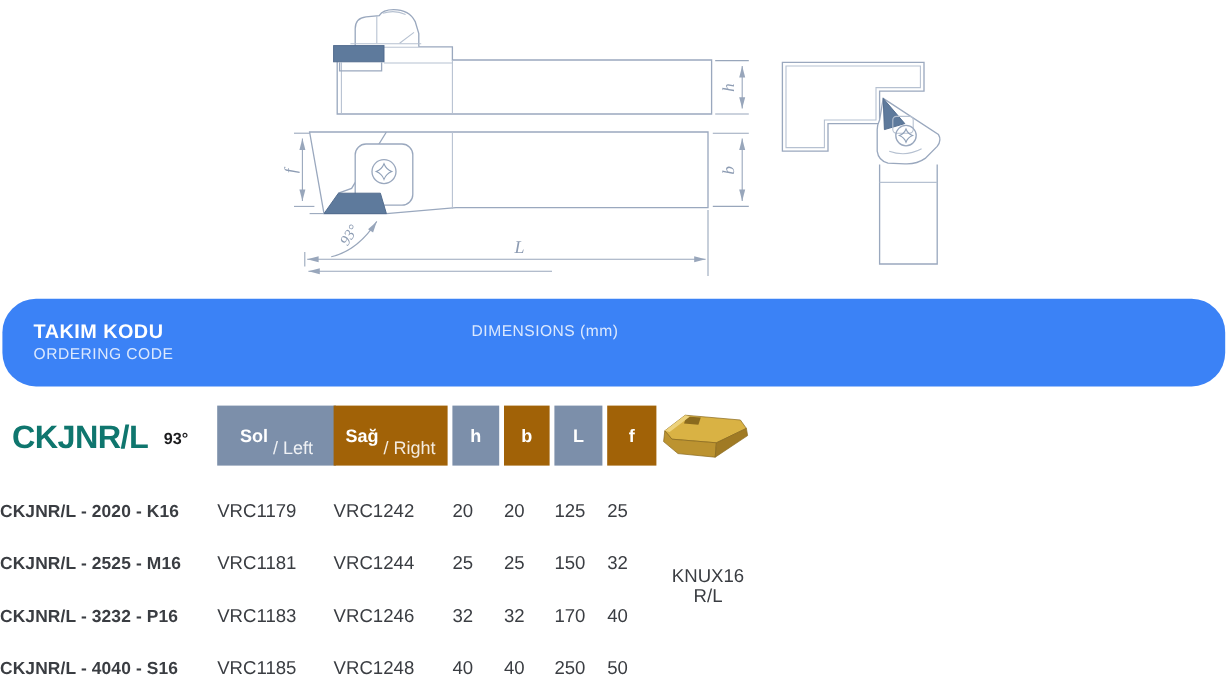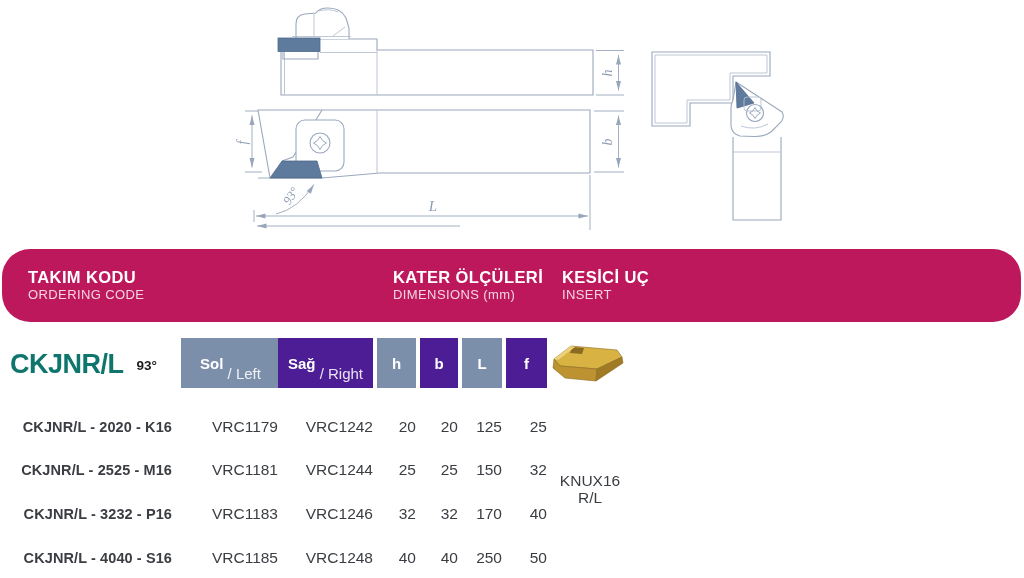--- a/index.html
+++ b/index.html
@@ -1,42 +1,42 @@
 <!DOCTYPE html>
 <html><head>
 <meta charset="utf-8">
 <style>
   html,body{margin:0;padding:0;background:#fff;}
   .page{position:relative;width:1024px;height:578px;background:#ffffff;overflow:hidden;
         font-family:"Liberation Sans",sans-serif;}
   .drawings{position:absolute;left:0;top:0;}
 
   
-  .band{position:absolute;left:2px;top:249px;width:1019px;height:73px;background:#be185d;border-radius:28px;}
+  .band{position:absolute;left:2px;top:249px;width:1019px;height:73px;background:#3b82f6;border-radius:28px;}
   .band-col{position:absolute;top:19px;color:#fff;}
   .band-col .tr{font-size:16.5px;font-weight:700;letter-spacing:.4px;line-height:19px;}
   .band-col .en{font-size:13px;font-weight:400;letter-spacing:.4px;line-height:16px;color:rgba(255,255,255,.82);}
 
   
   .series{position:absolute;left:10px;top:349px;width:170px;}
   .series .code{font-size:27px;font-weight:700;letter-spacing:-.5px;color:#0f766e;display:inline-block;}
   .series .angle{font-size:13.5px;font-weight:700;color:#1c1c1e;display:inline-block;margin-left:13px;position:relative;top:-3px;}
 
   
   .cell{position:absolute;top:338px;height:50px;display:flex;align-items:center;justify-content:center;
         color:#fff;font-size:15px;}
   .cell.dark{background:#7C8FAA;}
-  .cell.light{background:#4c1d95;}
+  .cell.light{background:#a16207;}
   .cell b{font-weight:700;}
   .cell .rest{font-weight:400;color:rgba(255,255,255,.88);white-space:pre;margin-top:20px;}
   .cell.dim{font-weight:700;}
 
   
   .trow{position:absolute;left:0;height:22px;}
-  .tcell{position:absolute;top:0;height:22px;line-height:22px;text-align:right;
+  .tcell{position:absolute;top:0;height:22px;line-height:22px;text-align:left;
          color:#3A3D42;font-size:15.5px;}
   .tcell.code{font-weight:700;font-size:14.5px;letter-spacing:.1px;}
 
   .insert-label{position:absolute;left:550px;top:472px;width:80px;text-align:center;
                 color:#3A3D42;font-size:15.5px;line-height:17px;}
 </style>
 </head>
 <body>
 <div class="page">
 
@@ -126,26 +126,21 @@
     <line x1="733" y1="152" x2="781" y2="152" stroke="#B6C1D1" stroke-width=".9"></line>
   </g>
 </svg>
 
 <div class="band">
   <div class="band-col" style="left:26px">
     <div class="tr">TAKIM KODU</div>
     <div class="en">ORDERING CODE</div>
   </div>
   <div class="band-col" style="left:391px">
-    <div class="tr">KATER ÖLÇÜLERİ</div>
     <div class="en">DIMENSIONS (mm)</div>
-  </div>
-  <div class="band-col" style="left:560px">
-    <div class="tr">KESİCİ UÇ</div>
-    <div class="en">INSERT</div>
   </div>
 </div>
 
 <div class="series">
   <span class="code">CKJNR/L</span><span class="angle">93°</span>
 </div>
 
 <div class="cell dark" style="left:181px;width:99px">
   <b>Sol</b>
       <span class="rest"> / Left</span>

